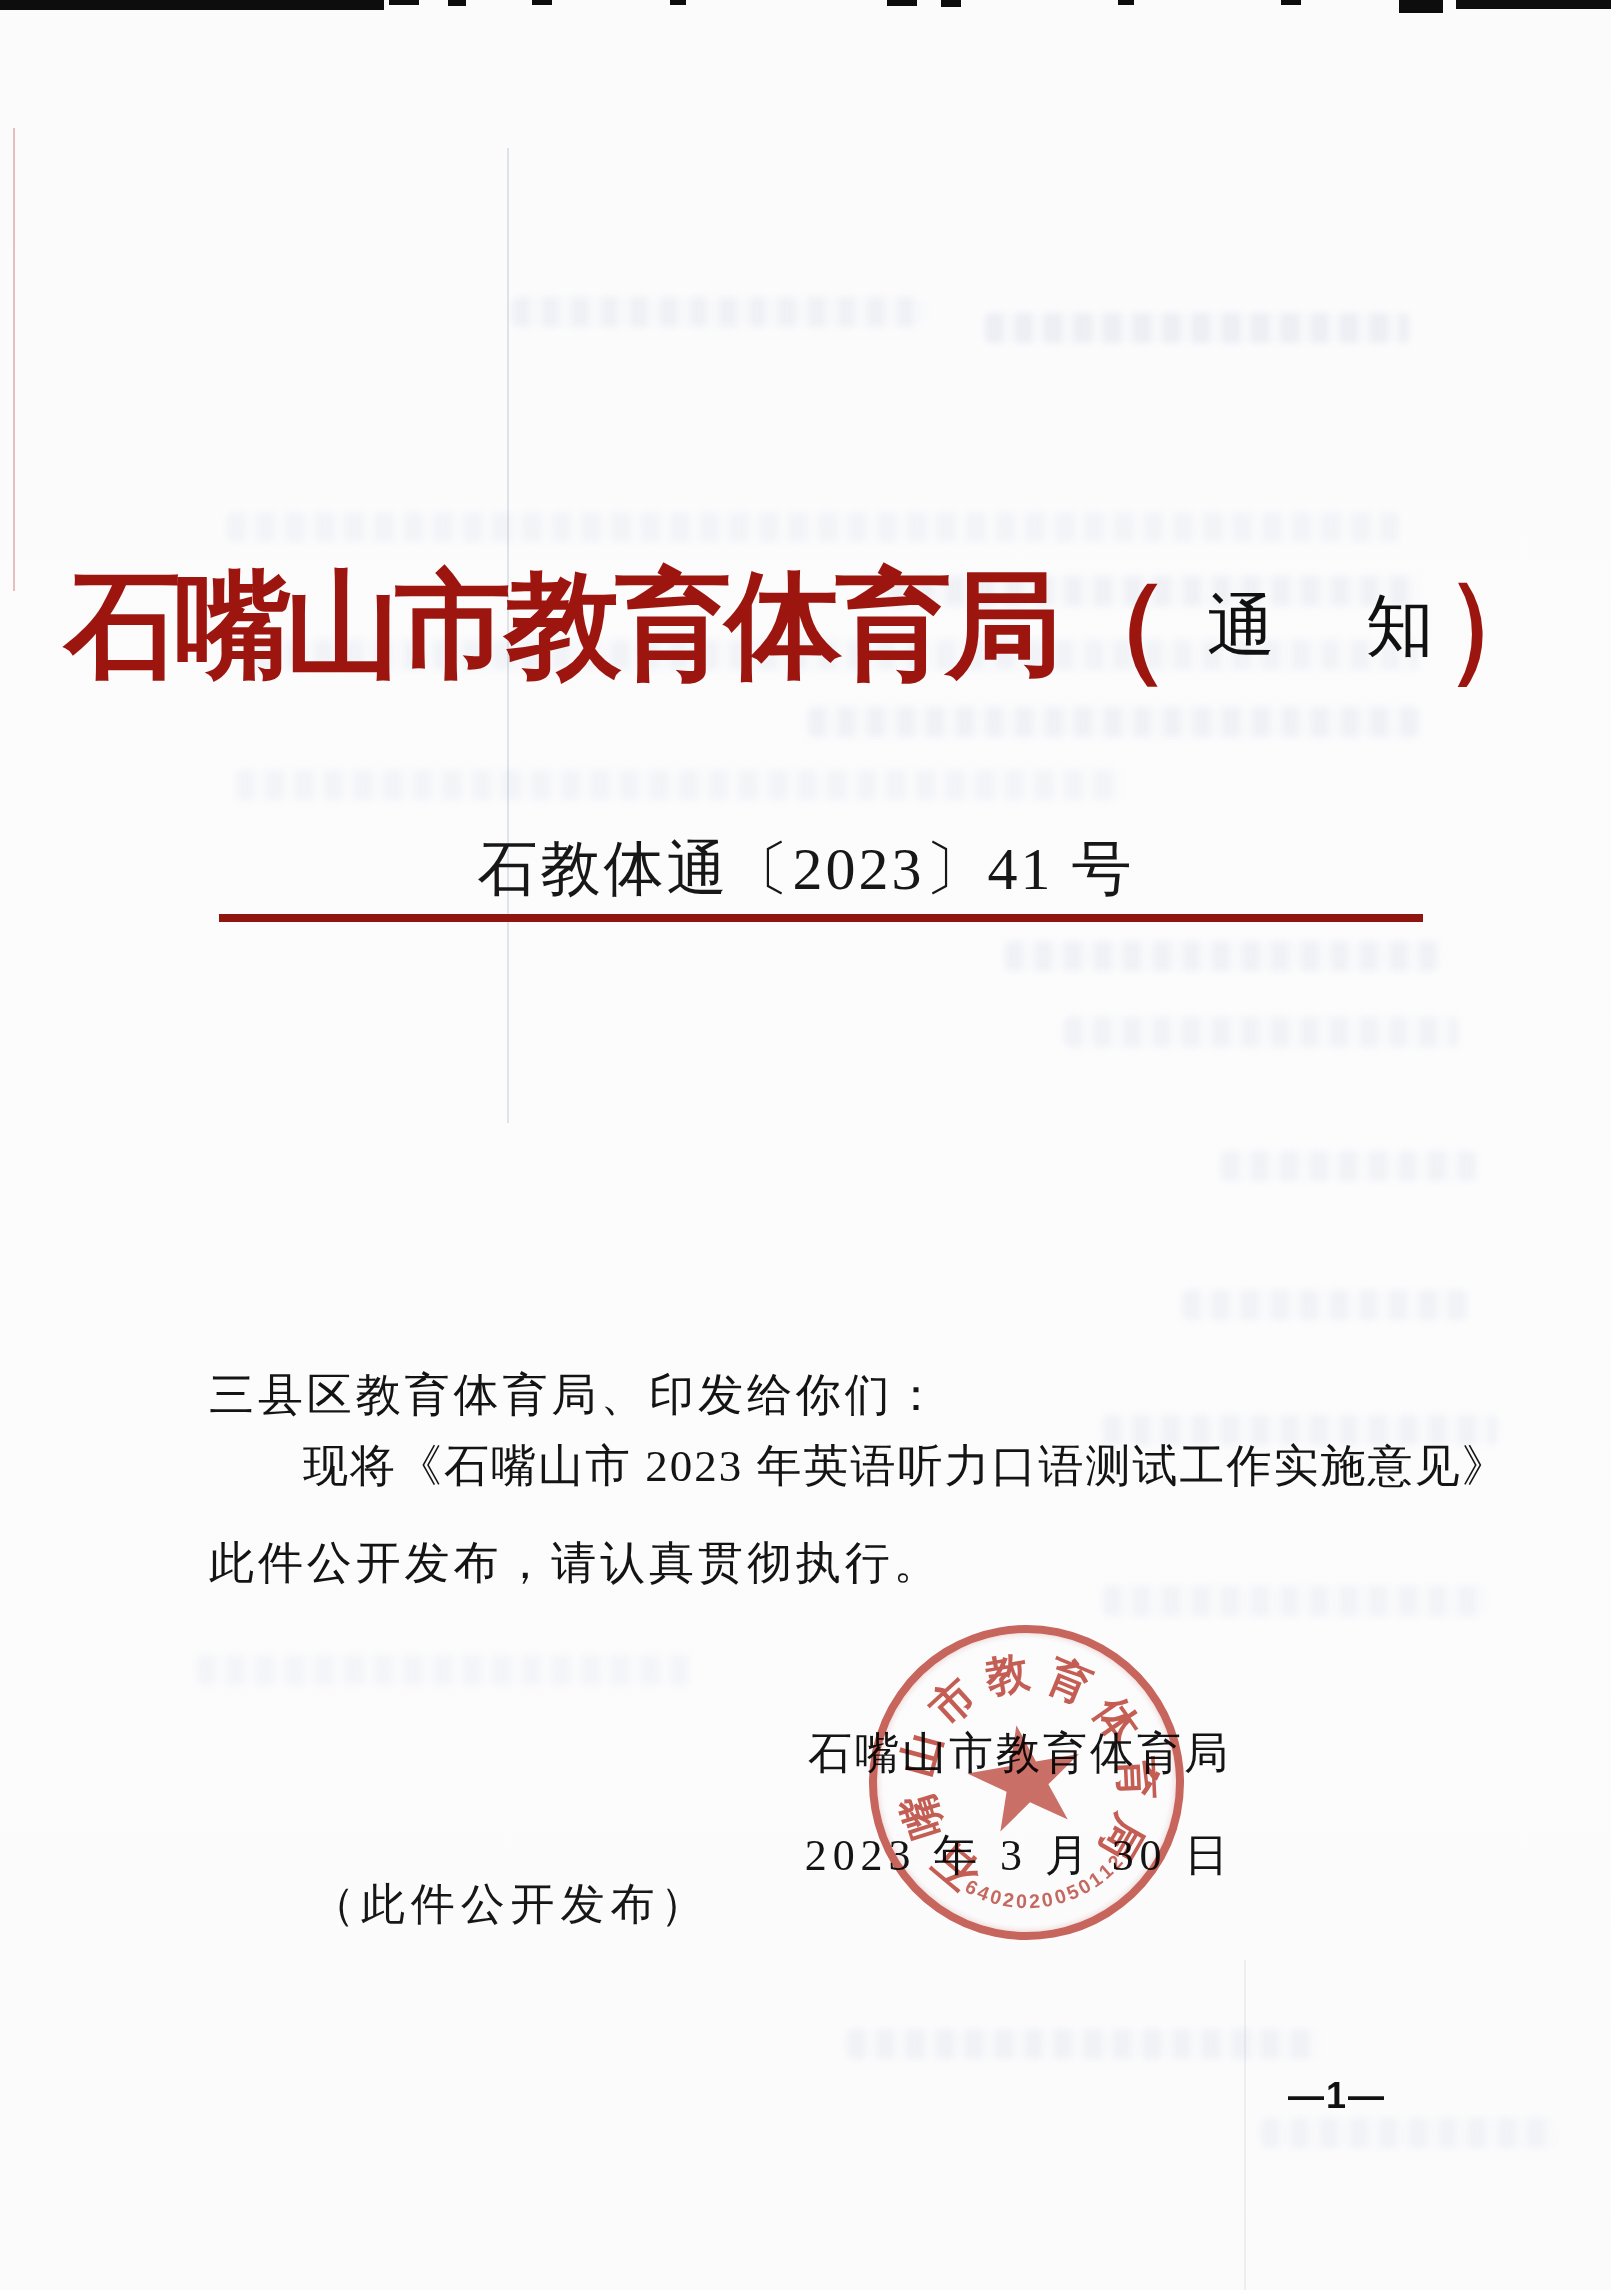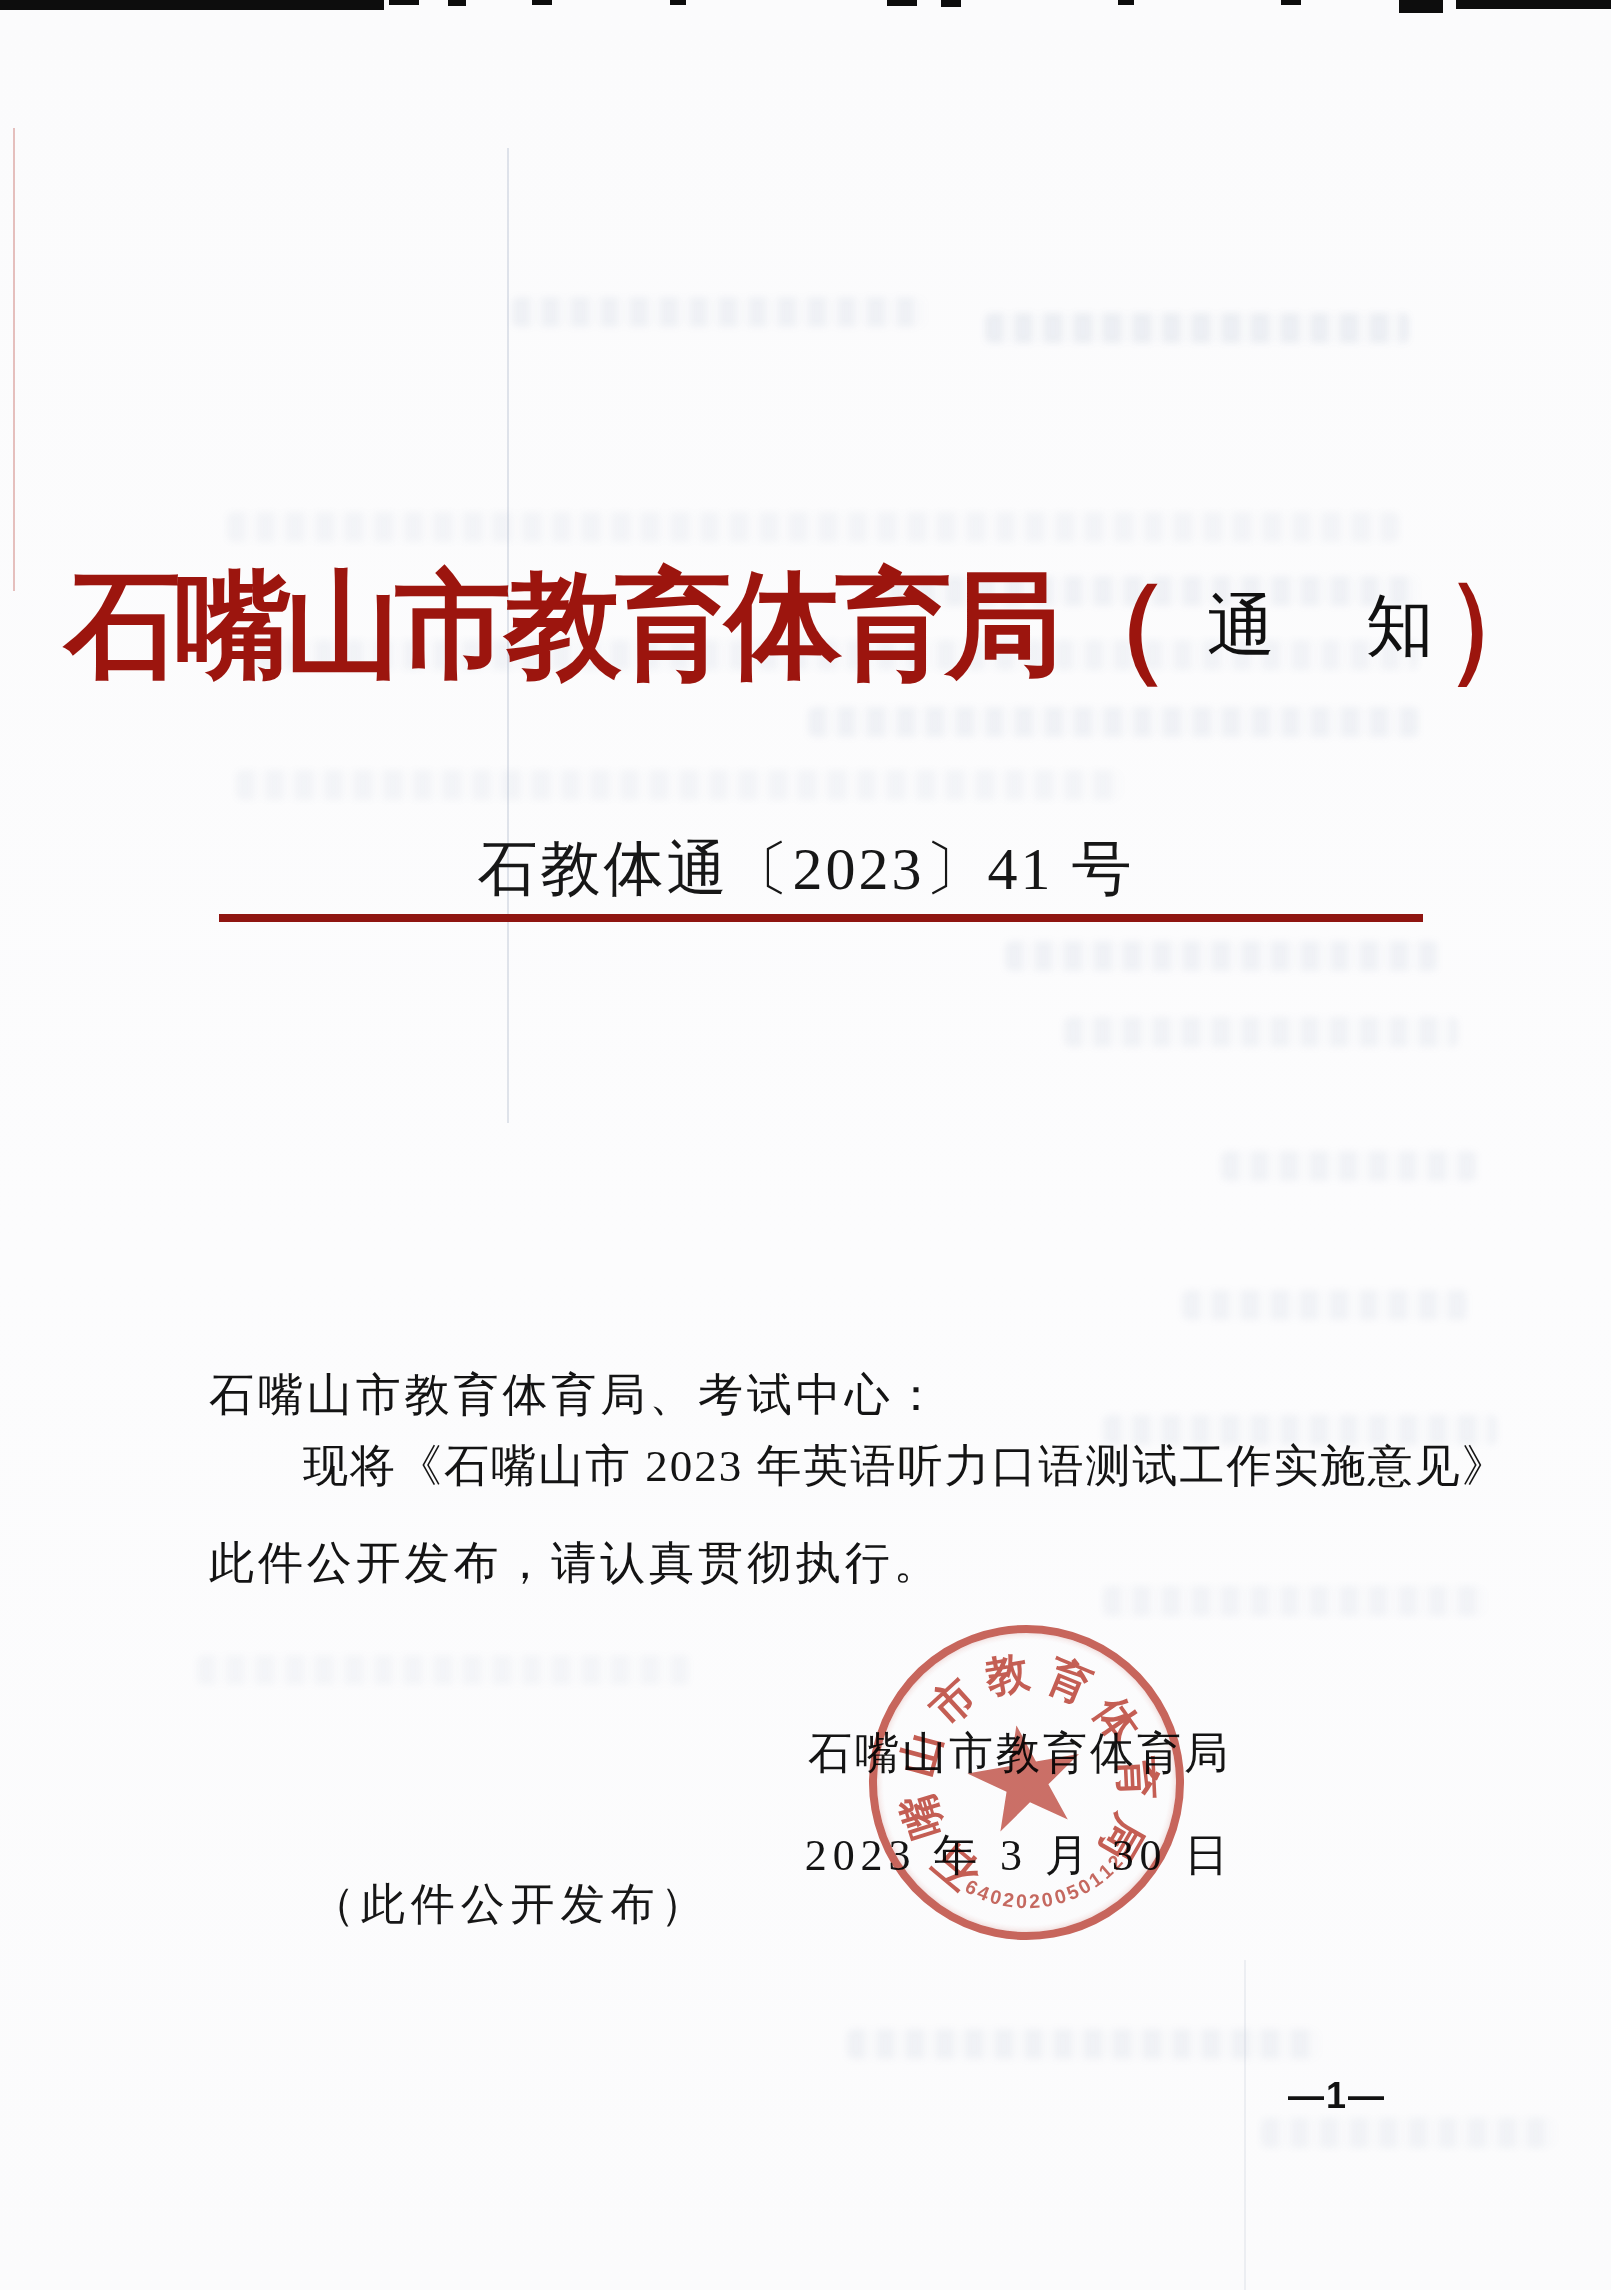--- a/index.html
+++ b/index.html
@@ -153,21 +153,21 @@
   <div class="header-title">
     <span class="agency-red">石嘴山市教育体育局（</span>
     <span class="notice-black">通 知</span>
     <span class="paren-red">）</span>
   </div>
 
   <div class="doc-number">石教体通〔2023〕41 号</div>
   <div class="red-rule"></div>
 
 
-  <div class="body-line salutation">石嘴山市教育体育局、考试中心：</div>
+  <div class="body-line salutation">三县区教育体育局、印发给你们：</div>
   <div class="body-line para-1">现将《石嘴山市 2023 年英语听力口语测试工作实施意见》</div>
   <div class="body-line para-2">此件公开发布，请认真贯彻执行。</div>
 
   <div class="sig-block">
     <p class="sig-agency">石嘴山市教育体育局</p>
     <p class="sig-date">2023 年 3 月 30 日</p>
   </div>
 
   <div class="stamp">
     <div class="stamp-ring"></div>

